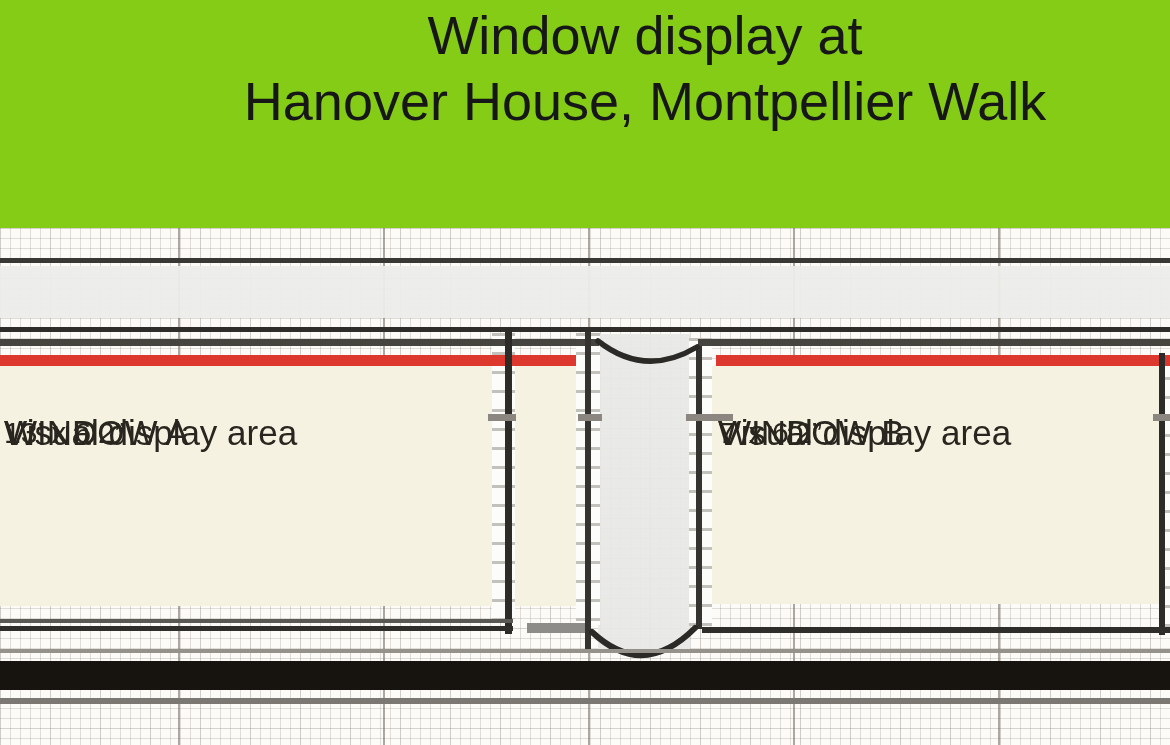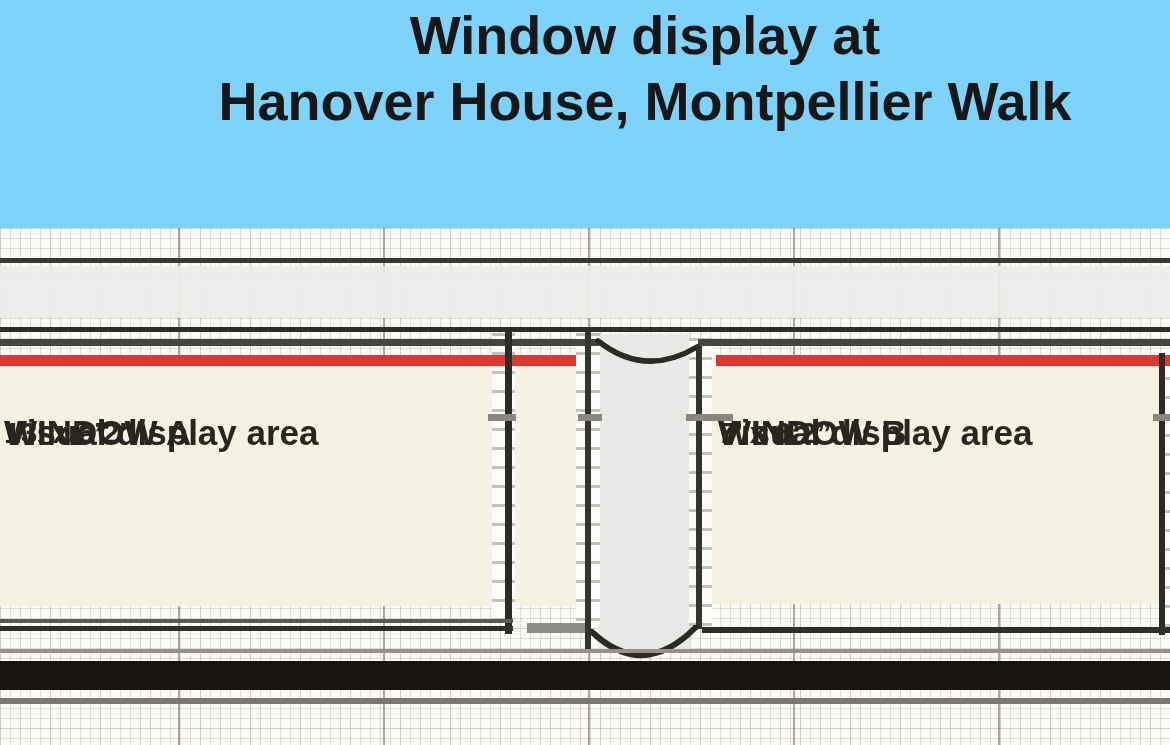--- a/index.html
+++ b/index.html
@@ -1,17 +1,17 @@
 <!DOCTYPE html>
 <html><head>
 <meta charset="utf-8">
 <style>
   html,body{margin:0;padding:0;background:#ffffff;}
   body{width:1170px;height:745px;overflow:hidden;font-family:"Liberation Sans",sans-serif;}
-  .canvas{position:relative;width:1170px;height:704px;background:#7dd3fc;font-weight:bold;}
+  .canvas{position:relative;width:1170px;height:704px;background:#84cc16;}
 
   
   .title{position:absolute;top:2px;left:60px;width:1170px;text-align:center;color:#171717;
          font-size:54px;line-height:66px;letter-spacing:0px;white-space:nowrap;}
 
   
   .plan{position:absolute;top:228px;left:0;width:1170px;height:517px;}
   .plan *{position:absolute;}
 
   .grid{left:0;top:0;width:1170px;height:517px;background-color:#fcfbf8;

